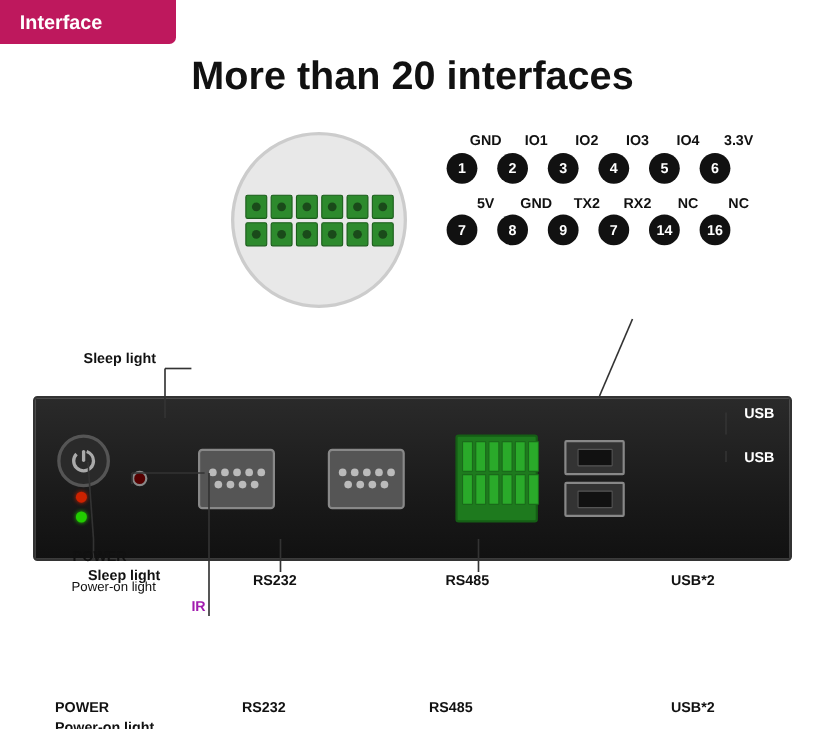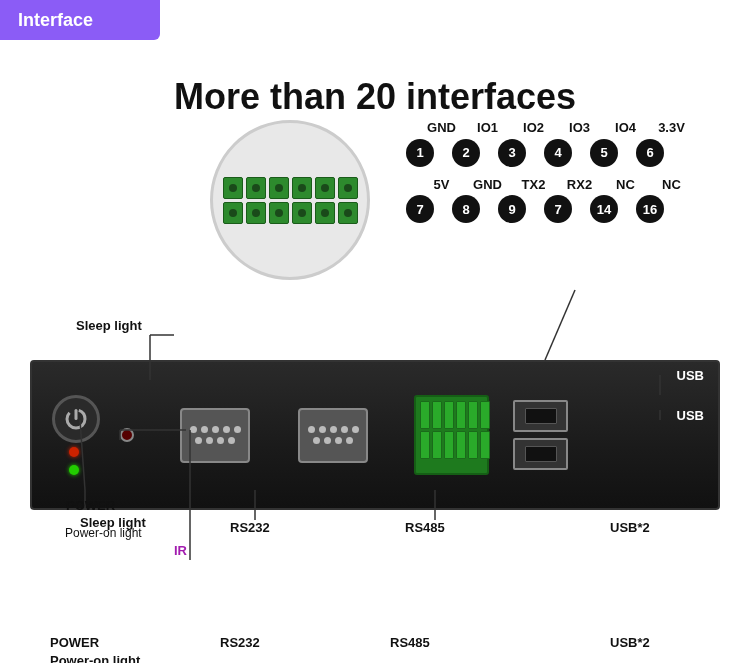--- a/index.html
+++ b/index.html
@@ -10,21 +10,21 @@
       font-family: Arial, sans-serif;
       overflow: hidden;
       position: relative;
     }
 
     
     .header-tab {
       position: absolute;
       top: 0;
       left: 0;
-      background: #8b5cf6;
+      background: #be185d;
       color: #ffffff;
       padding: 8px 18px;
       font-size: 18px;
       font-weight: bold;
       border-radius: 0 0 6px 0;
       width: 160px;
       height: 40px;
       display: flex;
       align-items: center;
     }
@@ -32,21 +32,20 @@
     
     .main-title {
       position: absolute;
       top: 48px;
       left: 0;
       right: 0;
       text-align: center;
       font-size: 36px;
       font-weight: 900;
       color: #111111;
-      margin-top: 28px;
     }
 
     
     .connector-circle {
       position: absolute;
       top: 120px;
       left: 210px;
       width: 160px;
       height: 160px;
       border-radius: 50%;

